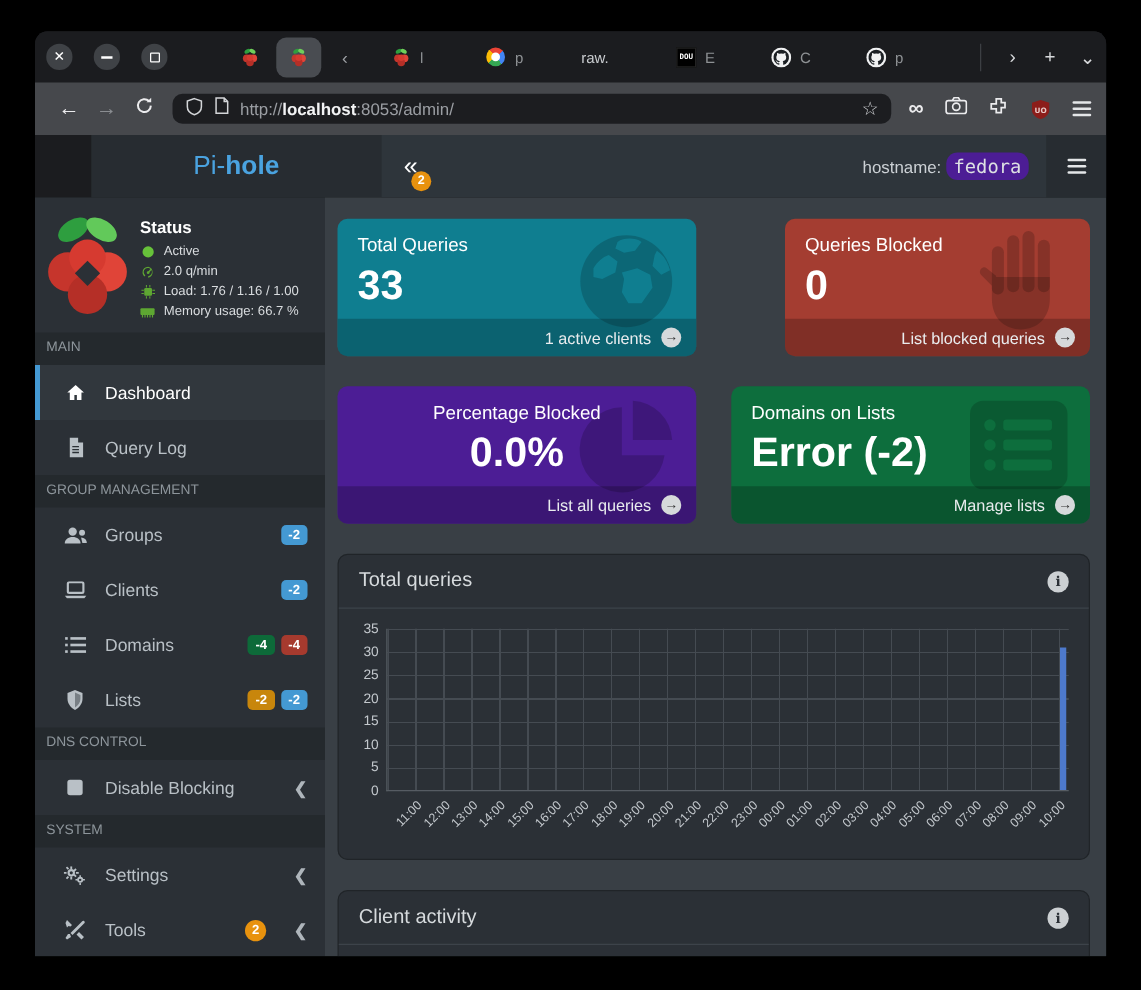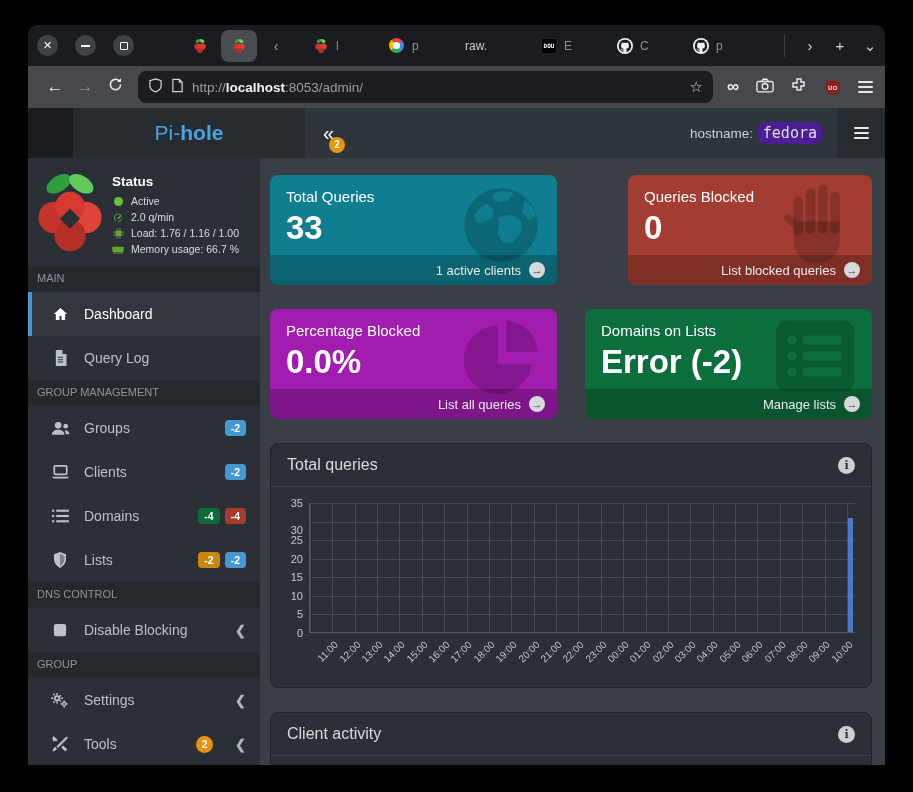--- a/index.html
+++ b/index.html
@@ -32,21 +32,21 @@
            position:relative; }
   .gicon::after { content:""; position:absolute; inset:4px; background:#fff; border-radius:50%; }
   .dou { width:16px; height:16px; background:#000; border:1px solid #222; color:#fff; font-size:6px;
          font-weight:bold; display:flex; align-items:center; justify-content:center;
          font-family:"DejaVu Sans Mono", monospace; }
   .gh { width:16px; height:16px; }
 
   .urlbar { height:42px; background:#46484c; display:flex; align-items:center; padding:0 12px; }
   .nav-btn { width:30px; text-align:center; font-size:17px; color:#ececee; }
   .nav-btn.dim { color:#8a8d91; }
-  .url-field { flex:1; height:32px; margin:0 14px 0 8px; background:#1c1d20; border-radius:8px;
+  .url-field { flex:1; height:24px; margin:0 14px 0 8px; background:#1c1d20; border-radius:8px;
                display:flex; align-items:center; padding:0 10px; gap:8px; }
   .url-text { font-size:13.5px; color:#9b9ea3; flex:1; }
   .url-text b { color:#f2f3f4; font-weight:bold; }
   .star { color:#d3d5d8; font-size:15px; }
   .ext-icons { display:flex; align-items:center; gap:17px; color:#ececee; }
   .inf { font-size:17px; font-weight:bold; }
   .ubo { width:17px; height:17px; }
   .hamb { display:inline-flex; flex-direction:column; gap:3px; }
   .hamb i { width:15px; height:2px; background:#e4e6e8; border-radius:1px; }
 
@@ -91,21 +91,21 @@
   .b-red { background:#a63a2e; }  .b-orange { background:#c8860c; }
   .b-circle { background:#e8920e; width:17px; height:17px; border-radius:50%; padding:0;
               display:flex; align-items:center; justify-content:center; }
   .chev { margin-left:auto; color:#aeb5bb; font-size:13px; font-weight:bold; }
   .badges + .chev, .badge + .chev { margin-left:8px; }
 
   
   .cards-grid { display:grid; grid-template-columns:1fr 1fr; gap:24px 28px; margin-bottom:24px; }
   .card { height:110px; border-radius:8px; position:relative; overflow:hidden; color:#fff; }
   .card.teal { background:#0f7e90; }  .card.red { background:#a43d31;margin-left:43px; }
-  .card.orange { background:#a21caf; } .card.green { background:#0d6e3d; }
+  .card.orange { background:#4c1d95;text-align:center; } .card.green { background:#0d6e3d; }
   .card-title { font-size:15px; padding:13px 16px 0; position:relative; z-index:2; }
   .card-value { font-size:33px; font-weight:bold; padding:4px 16px 0; position:relative; z-index:2; }
   .card-ic { position:absolute; right:14px; top:8px; z-index:1; }
   .card-footer { position:absolute; left:0; right:0; bottom:0; height:30px; background:rgba(0,0,0,0.22);
                  display:flex; align-items:center; justify-content:flex-end; gap:8px; padding:0 12px;
                  font-size:13px; color:#e9ecee; z-index:3; }
   .go { width:16px; height:16px; border-radius:50%; background:#d6d9db; color:#333; font-size:11px;
         display:flex; align-items:center; justify-content:center; font-weight:bold; }
 
   
@@ -443,21 +443,21 @@
       <div class="mitem">
         <span class="mi">
               <svg width="14" height="14" viewBox="0 0 16 16">
                 <rect x="1" y="1" width="14" height="14" rx="2.5"></rect>
               </svg>
             </span>
         <span>Disable Blocking</span>
         <span class="chev">❮</span>
       </div>
 
-      <div class="section-label">GROUP</div>
+      <div class="section-label">SYSTEM</div>
       <div class="mitem">
         <span class="mi">
               <svg width="18" height="15" viewBox="0 0 24 20">
                 <g fill="currentColor">
                   <circle cx="8" cy="7" r="4"></circle>
                   <circle cx="8" cy="7" r="1.7" fill="#2b3036"></circle>
                   <path d="M7 0h2v3H7zM7 11h2v3H7zM0 6h3v2H0zM13 6h3v2h-3zM2.2 1.6l1.4-1.4 2.1 2.1-1.4 1.4zM10.3 9.7l1.4-1.4 2.1 2.1-1.4 1.4zM2.2 12.4l2.1-2.1 1.4 1.4-2.1 2.1zM10.3 4.3l2.1-2.1 1.4 1.4-2.1 2.1z"></path>
                   <circle cx="17.5" cy="14.5" r="3.2"></circle>
                   <circle cx="17.5" cy="14.5" r="1.3" fill="#2b3036"></circle>
                   <path d="M16.7 9.5h1.6v2.4h-1.6zM16.7 17.6h1.6V20h-1.6zM12.5 13.7h2.4v1.6h-2.4zM20.1 13.7h2.4v1.6h-2.4z"></path>
@@ -561,21 +561,21 @@
       </div>
 
       <div class="panel">
         <div class="panel-header">
           <span class="panel-title">Total queries</span>
           <span class="info">i</span>
         </div>
         <div class="chart-wrap">
           <div class="ylabels">
                 <span class="ytick" style="top: 0%;">35</span>
-                <span class="ytick" style="top: 14.2857%; margin-top: 8px;">30</span>
+                <span class="ytick" style="top: 14.2857%;">30</span>
                 <span class="ytick" style="top: 28.5714%;">25</span>
                 <span class="ytick" style="top: 42.8571%;">20</span>
                 <span class="ytick" style="top: 57.1429%;">15</span>
                 <span class="ytick" style="top: 71.4286%;">10</span>
                 <span class="ytick" style="top: 85.7143%;">5</span>
                 <span class="ytick" style="top: 100%;">0</span>
               </div>
           <div class="plotcol">
             <div class="plot">
               <div class="qbar" style="height: 88.5714%; background: rgb(77, 121, 204);"></div>

